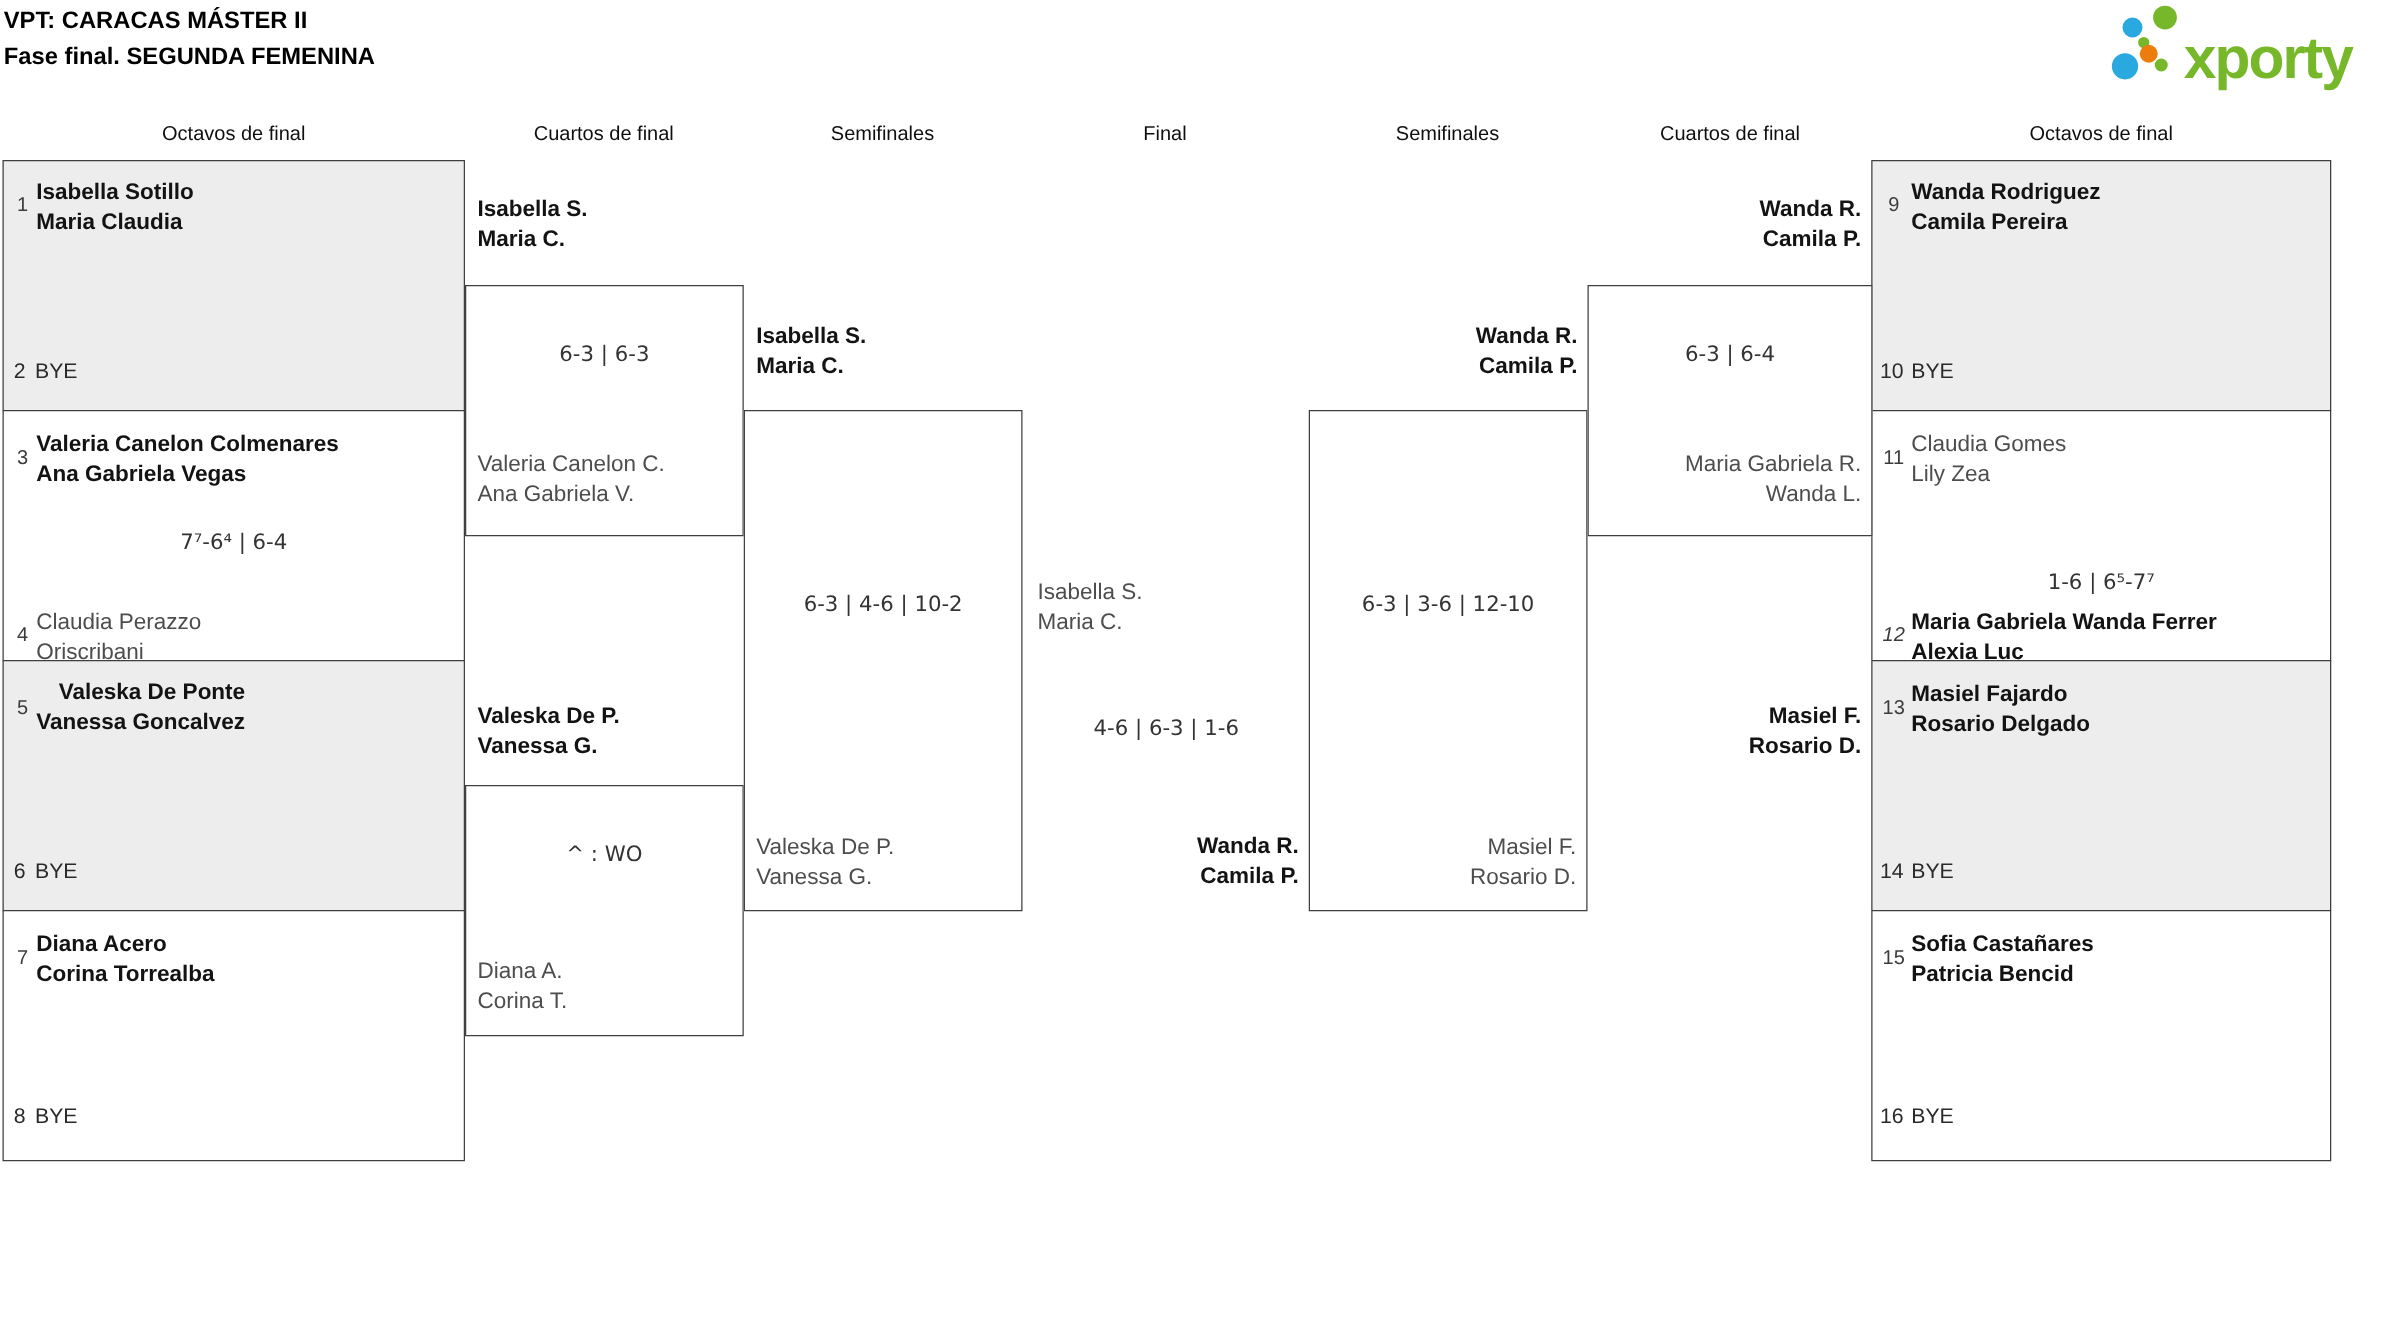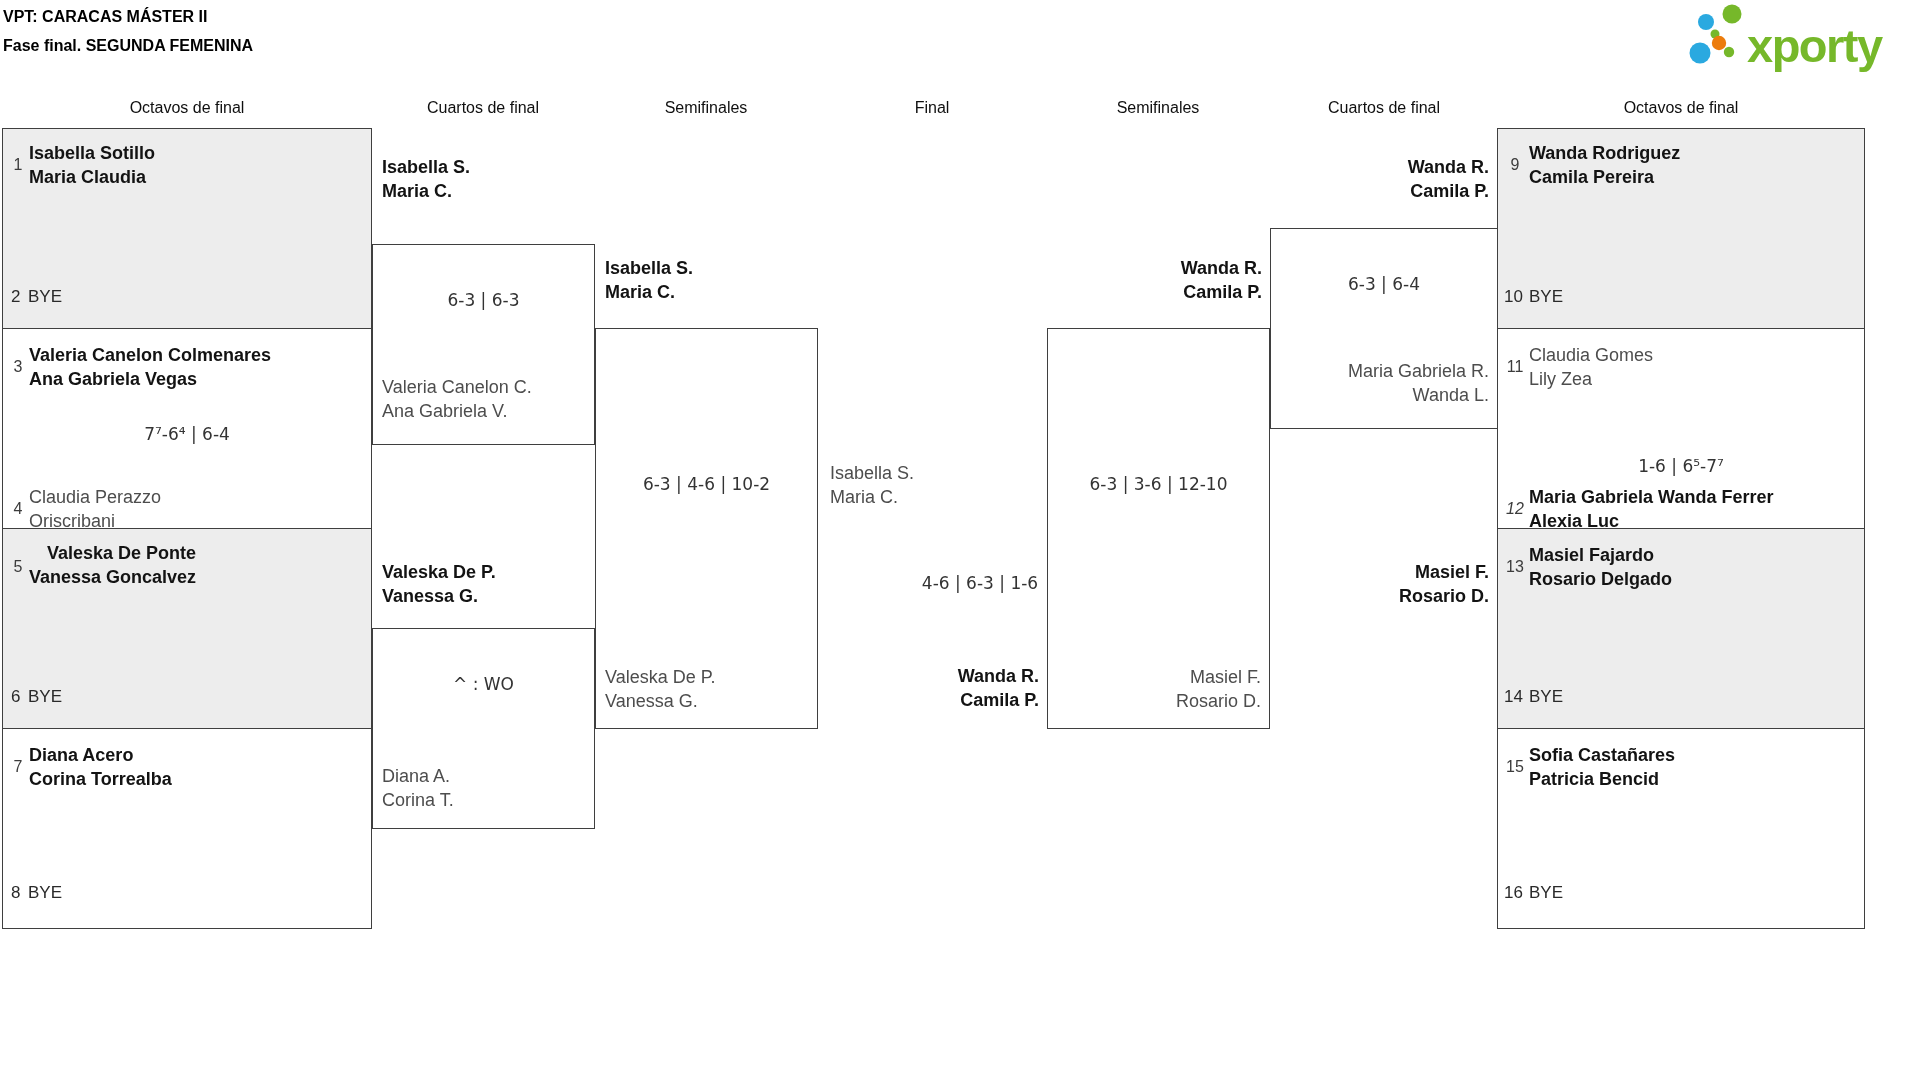--- a/index.html
+++ b/index.html
@@ -1,18 +1,18 @@
 <!DOCTYPE html>
 <html><head>
 <meta charset="utf-8">
 <style>
   html,body{margin:0;padding:0;background:#fff;}
   .stage{position:relative;width:1920px;height:1067px;background:#fff;overflow:hidden;
          font-family:"Liberation Sans",sans-serif;color:#111;}
-  .title{position:absolute;left:3px;top:2px;font-size:16px;line-height:29px;font-weight:bold;color:#000;}
+  .title{position:absolute;left:3px;top:2px;font-size:19px;line-height:29px;font-weight:bold;color:#000;}
   .hdr{position:absolute;top:99px;text-align:center;font-size:16px;color:#0f0f0f;white-space:nowrap;}
   .box{position:absolute;border:1px solid #3f3f3f;background:#fff;box-sizing:border-box;}
   .box.shaded{background:#ededed;}
   .names{position:absolute;font-size:18px;line-height:24px;color:#4d4d4d;white-space:nowrap;}
   .winner{font-weight:bold;color:#131313;}
   .tr{text-align:right;}
   .seed{position:absolute;font-size:16px;line-height:24px;color:#3c3c3c;text-align:center;}
   .bye{position:absolute;display:flex;font-size:17px;line-height:22px;color:#2a2a2a;}
   .bye .sd{min-width:17px;}
   .bye.r .sd{min-width:25px;}
@@ -145,21 +145,21 @@
     <div class="bye r" style="left:6px;top:153px;">
       <span class="sd">16</span>
       <span>BYE</span>
     </div>
   </div>
 
   <div class="names winner flabel" style="left:382px;top:155px;">
     <div>Isabella S.</div>
     <div>Maria C.</div>
   </div>
-  <div class="box" style="left:372px;top:228px;width:223px;height:201px;margin-top:16px;">
+  <div class="box" style="left:372px;top:228px;width:223px;height:201px;">
     <div class="score" style="top:43px;">6-3 | 6-3</div>
     <div class="names" style="left:9px;top:130px;">
       <div>Valeria Canelon C.</div>
       <div>Ana Gabriela V.</div>
     </div>
   </div>
 
   <div class="names winner flabel" style="left:382px;top:560px;">
     <div>Valeska De P.</div>
     <div>Vanessa G.</div>
@@ -210,19 +210,19 @@
     <div class="names tr" style="right:8px;top:336px;">
       <div>Masiel F.</div>
       <div>Rosario D.</div>
     </div>
   </div>
 
   <div class="names flabel" style="left:830px;top:461px;">
     <div>Isabella S.</div>
     <div>Maria C.</div>
   </div>
-  <div class="score flabel" style="left:819px;top:571px;width:228px;padding-left:47px;">4-6 | 6-3 | 1-6</div>
+  <div class="score flabel" style="left:819px;top:571px;width:228px;">4-6 | 6-3 | 1-6</div>
   <div class="names winner tr flabel" style="left:818px;top:664px;width:221px;">
     <div>Wanda R.</div>
     <div>Camila P.</div>
   </div>
 
 </div>
 
 </body></html>

